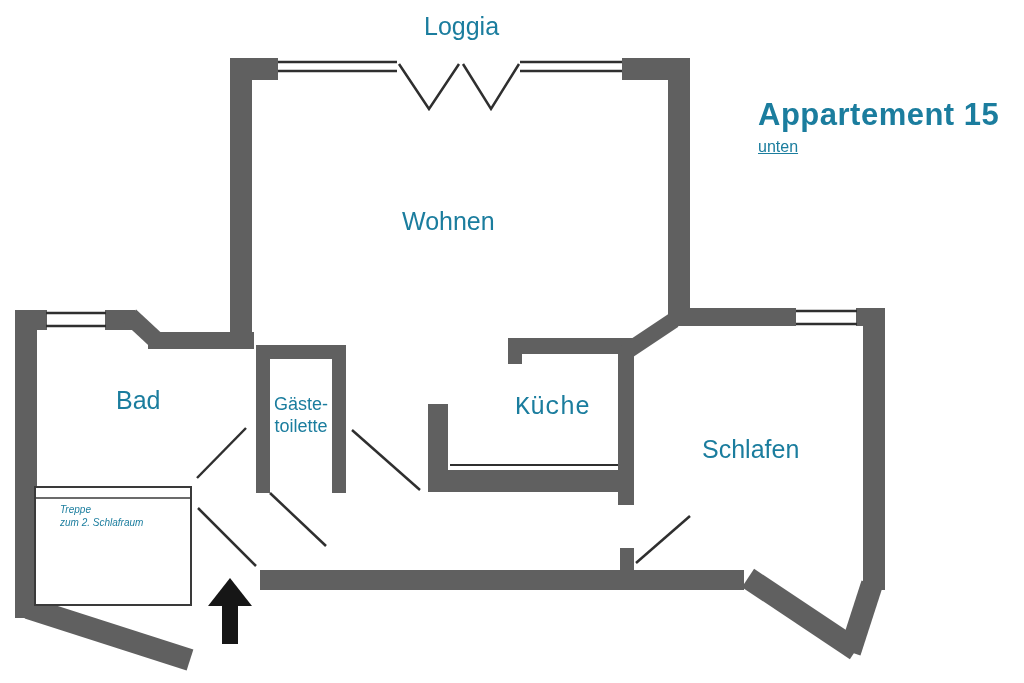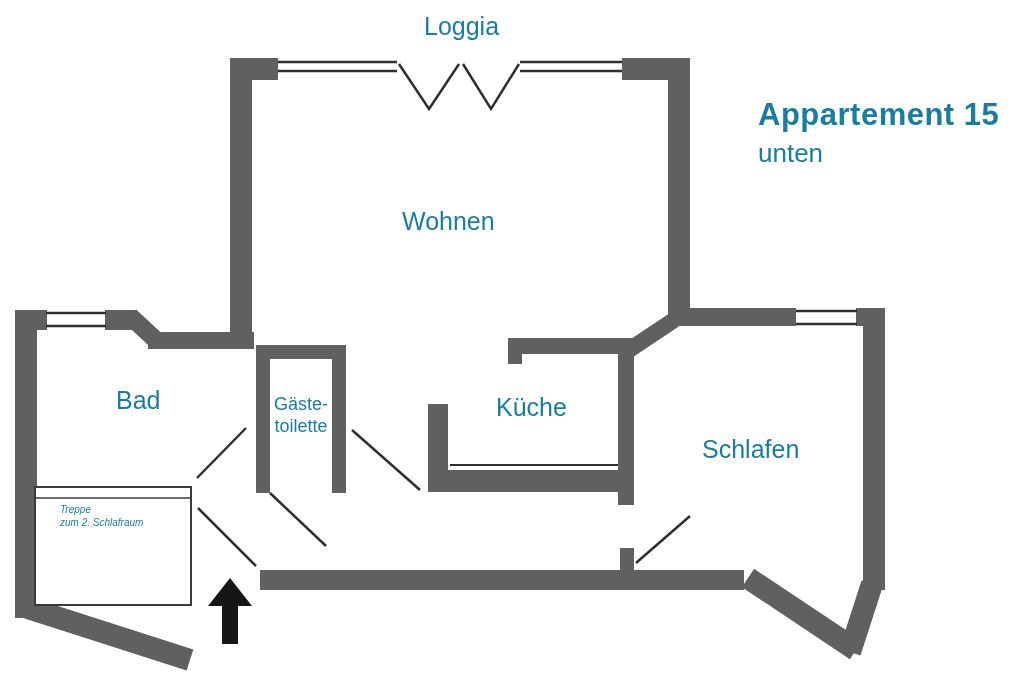--- a/index.html
+++ b/index.html
@@ -21,25 +21,25 @@
   .label{
     position:absolute;
     color:var(--label);
     white-space:nowrap;
     user-select:none;
   }
   .room{font-size:25px;}
   .loggia{left:424px;top:12px;font-size:25px;}
   .wohnen{left:402px;top:191px;margin-top:16px;}
   .bad{left:116px;top:386px;}
-  .kueche{left:496px;top:393px;}
+  .kueche{left:515px;top:393px;font-family:Liberation Mono, monospace;}
   .schlafen{left:702px;top:435px;}
   .gt{left:274px;top:393px;font-size:18px;line-height:22px;text-align:center;}
   .title{left:758px;top:97px;font-size:31px;font-weight:600;letter-spacing:0.5px;}
-  .subtitle{left:758px;top:138px;font-size:26px;font-weight:500;}
+  .subtitle{left:758px;top:138px;font-size:16px;font-weight:500;text-decoration:underline;}
   .treppe{left:60px;top:503px;font-size:10px;line-height:13px;font-style:italic;}
 </style>
 </head>
 <body>
 
 <div class="stage">
 
   <svg viewBox="0 0 1024 683" width="1024" height="683">
 
     <g fill="var(--wall)" stroke="none">

